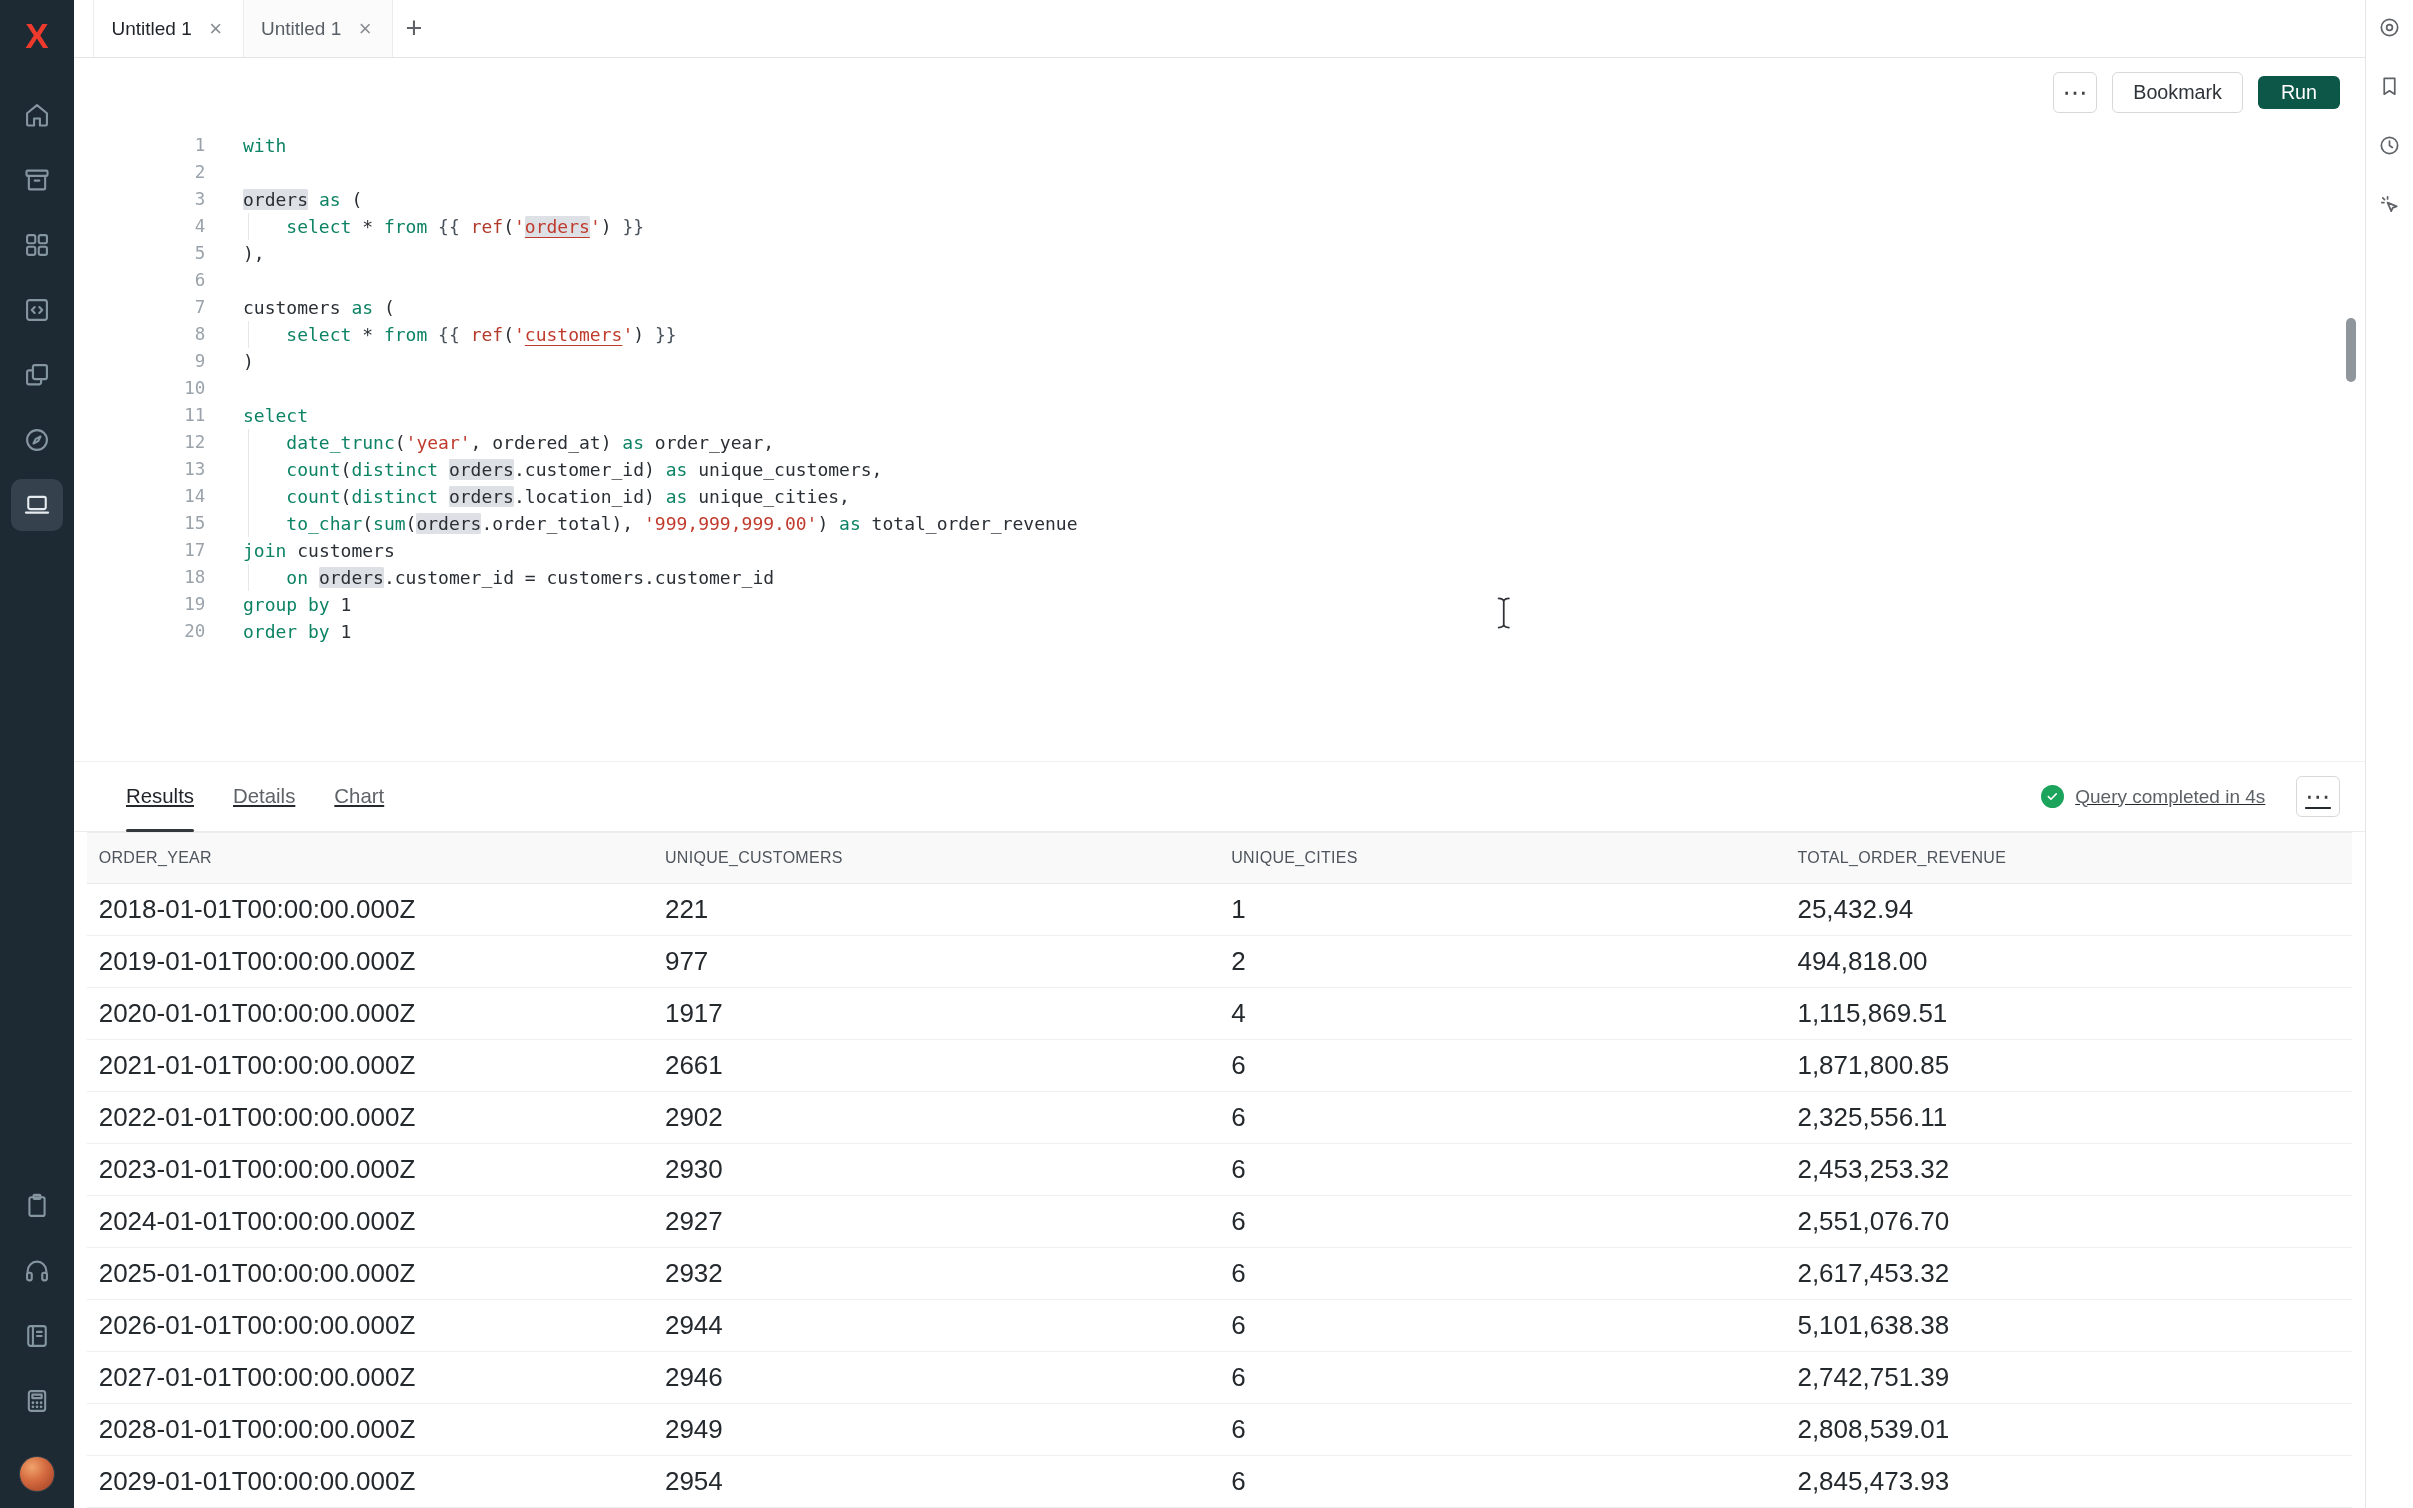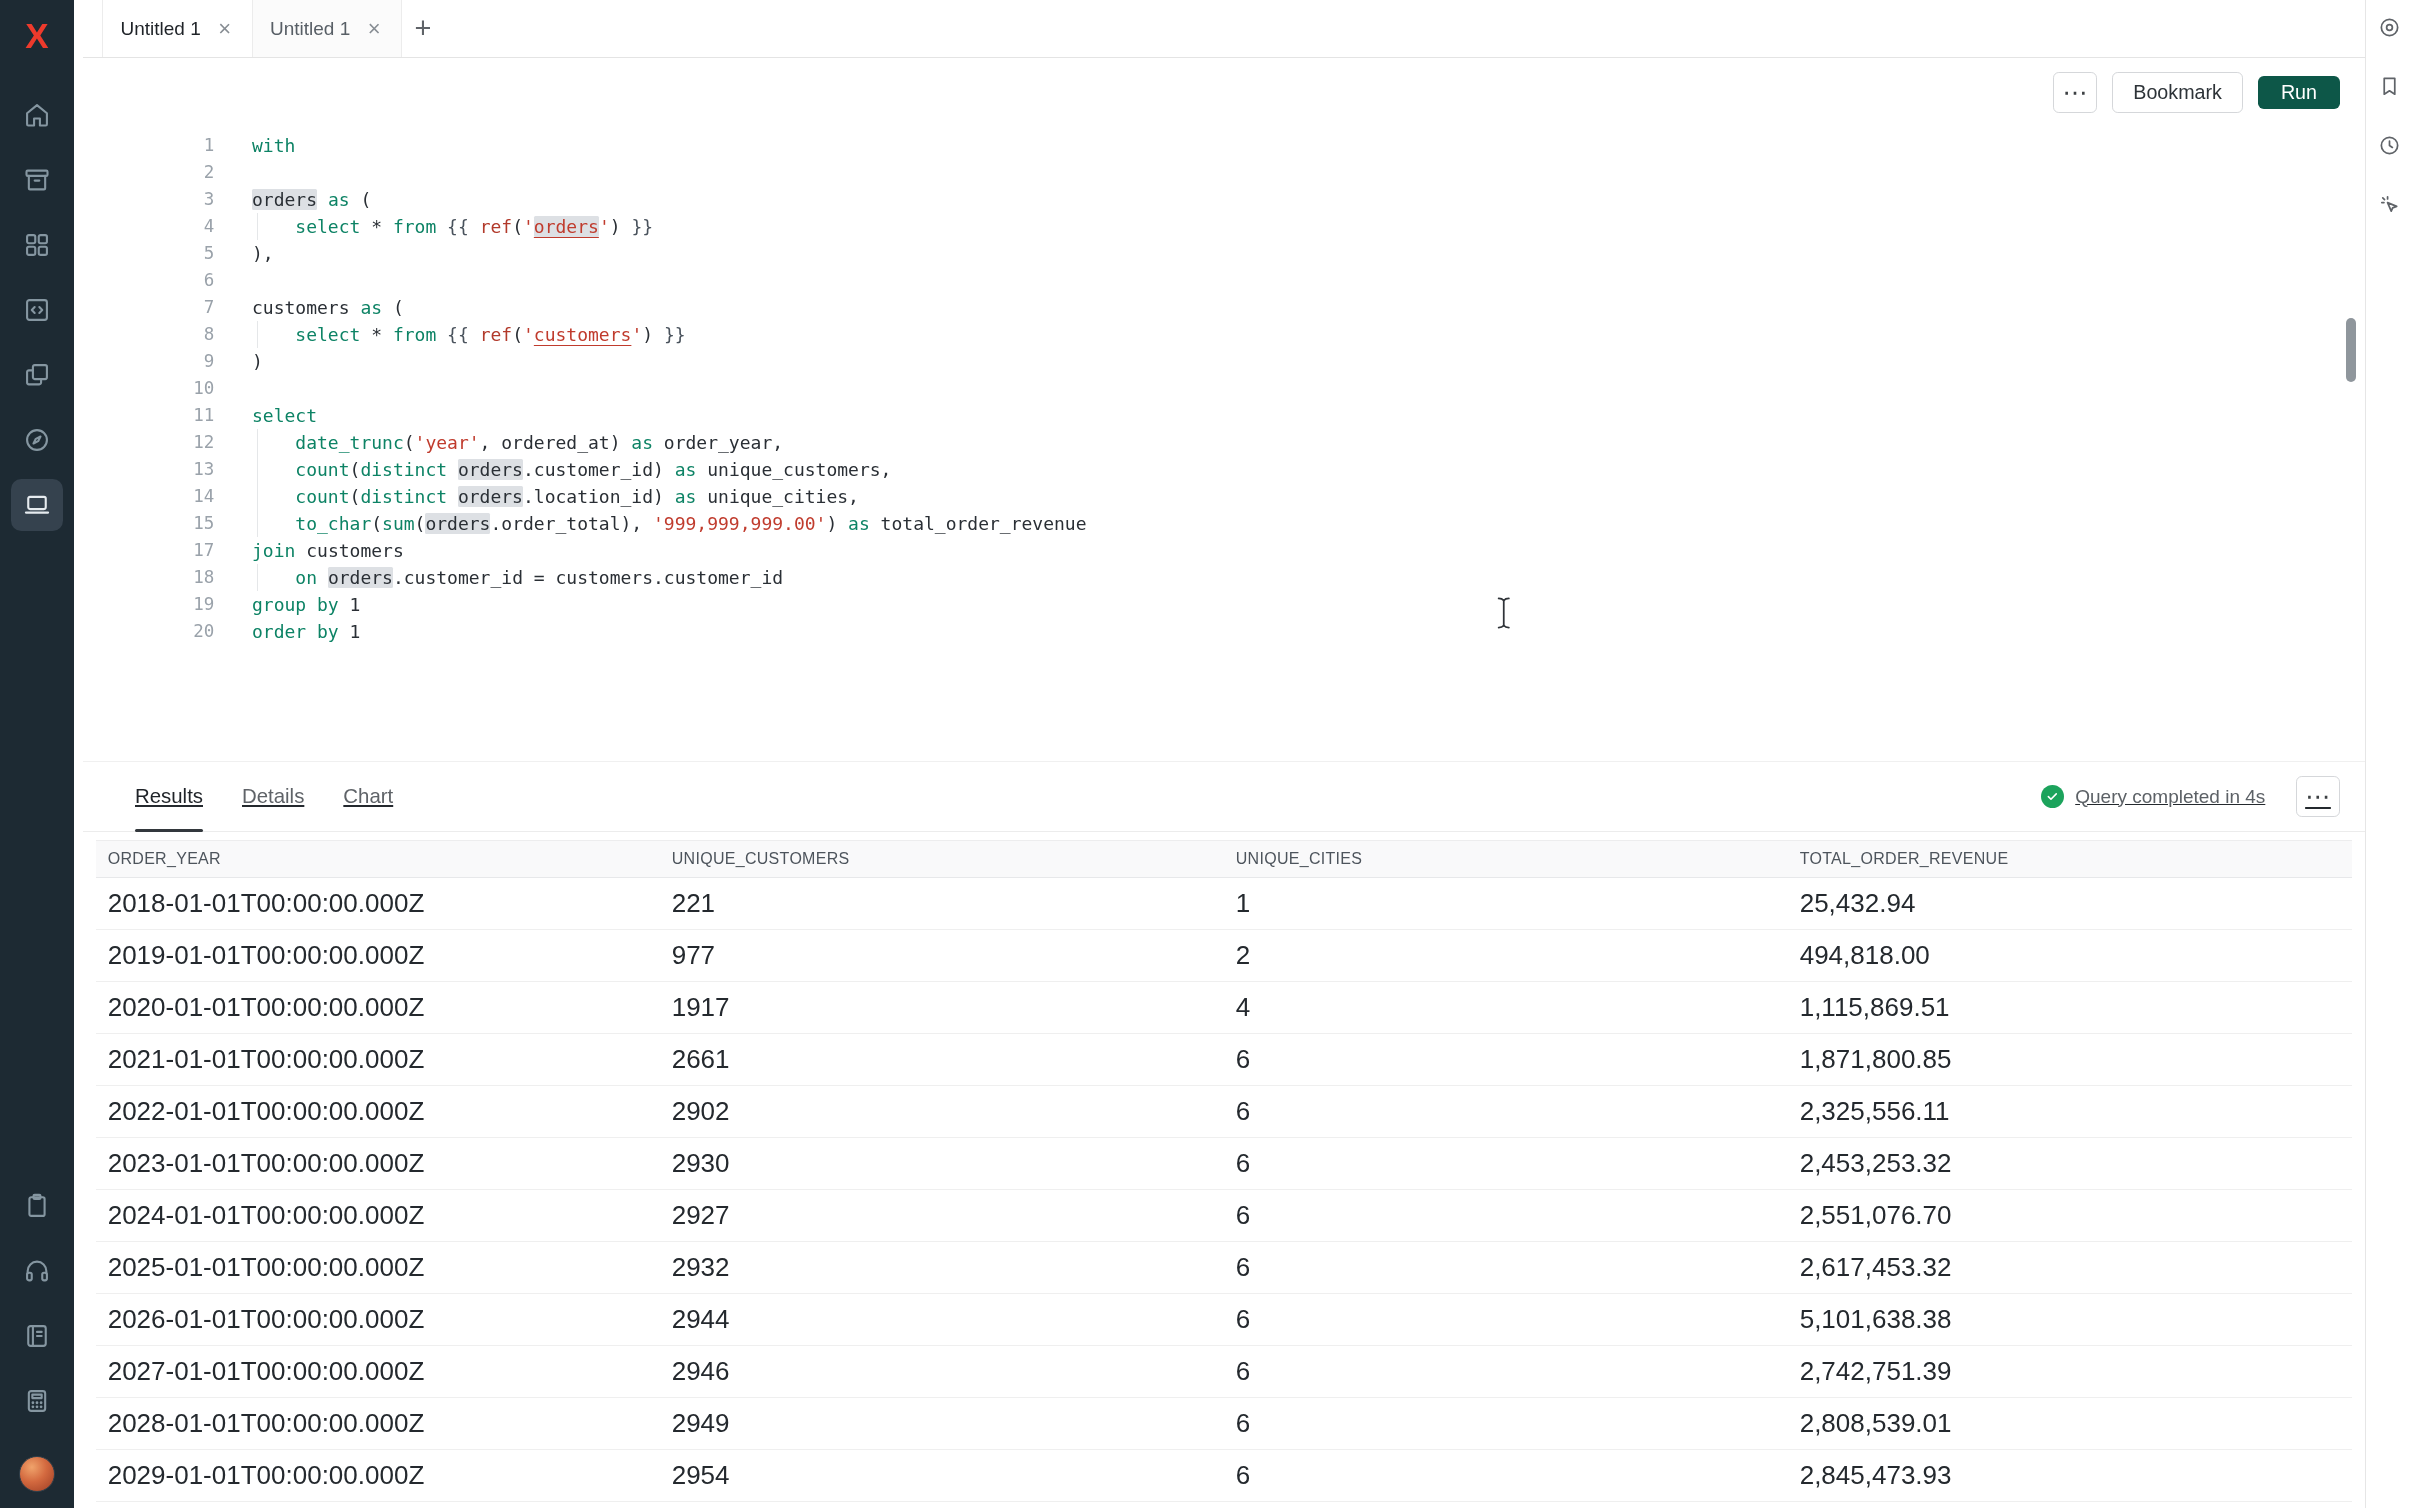--- a/index.html
+++ b/index.html
@@ -30,21 +30,21 @@
   .rail-btn.active { background:#35424e; color:#e6ebef; }
   .rail-btn .icon svg { width:28px; height:28px; display:block; }
   .rail-bottom { margin-top:auto; display:flex; flex-direction:column; align-items:center; }
   .avatar {
     width:36px; height:36px; border-radius:50%; margin-top:16px;
     background:radial-gradient(circle at 35% 30%, #f0a36b 0%, #d3693f 45%, #9c3d24 100%);
     border:0.7px solid #30404b; cursor:pointer;
   }
 
   
-  .main { flex:1; min-width:0; display:flex; flex-direction:column; background:#fff;padding-left:9px; }
+  .main { flex:1; min-width:0; display:flex; flex-direction:column; background:#fff; }
 
   .tabbar {
     height:58px; flex:none; display:flex; align-items:stretch;
     border-bottom:0.7px solid #e4e4e4; padding-left:19px; background:#fff;
   }
   .tab {
     display:flex; align-items:center; gap:14.6px; padding:0 17.5px;
     border-left:0.7px solid #ececec; border-right:0.7px solid #ececec;
     font-size:19px; color:#1f2328; position:relative; cursor:pointer; background:#fff;
   }
@@ -118,23 +118,23 @@
   .status { margin-left:auto; display:flex; align-items:center; gap:11.7px; color:#5c6166; font-size:19px; }
   .check {
     width:23px; height:23px; border-radius:50%; background:#1ca35c;
     display:flex; align-items:center; justify-content:center; flex:none;
   }
   .check svg { width:14.6px; height:14.6px; display:block; }
   .status .btn-more { margin-left:19px; }
 
   .rtable { margin:0 13px; }
   .thead {
-    display:flex; align-items:center; height:38px; background:#f9f9fa;
+    display:flex; align-items:center; height:52px; background:#f9f9fa;
     border-top:0.7px solid #ededee; border-bottom:0.7px solid #e7e8ea;
-    color:#4d545c; font-size:16px; letter-spacing:0.3px; font-weight:500;margin-top:8px;
+    color:#4d545c; font-size:16px; letter-spacing:0.3px; font-weight:500;
   }
   .trow {
     display:flex; align-items:center; height:52px; border-bottom:0.7px solid #efefef;
     color:#24292e; font-size:26px; cursor:default;
   }
   .tcell { flex:1; padding-left:11.7px; white-space:nowrap; overflow:hidden; }
 
   
   .right-rail {
     width:48px; flex:none; background:#fff; border-left:0.7px solid #e6e6e6;

